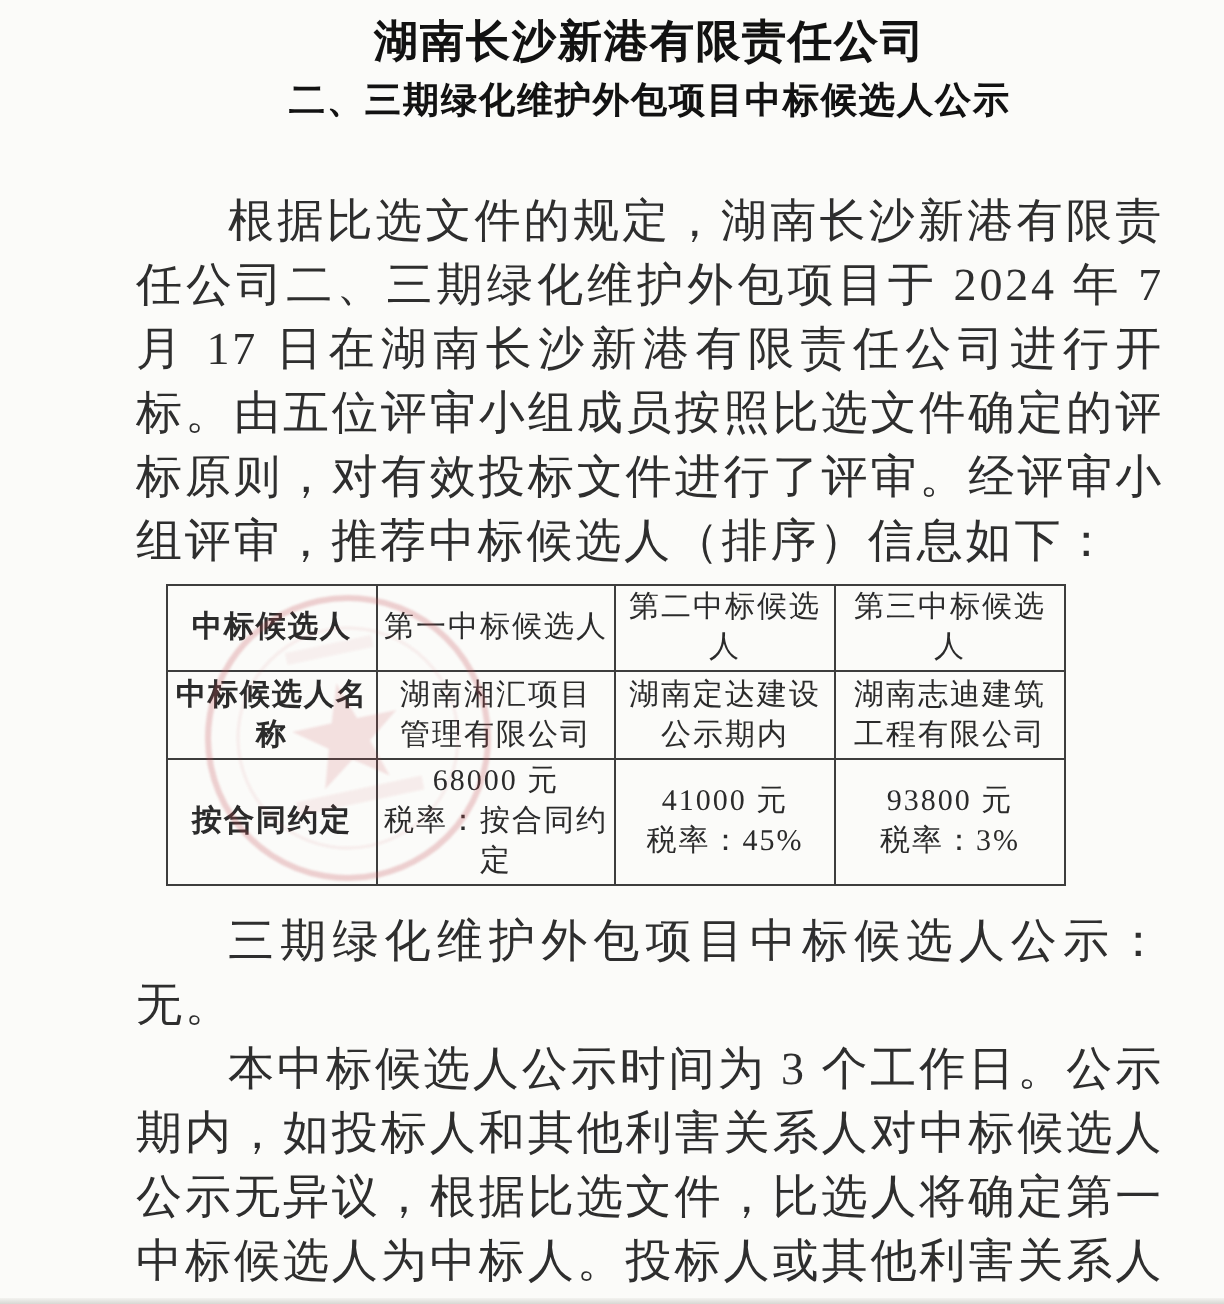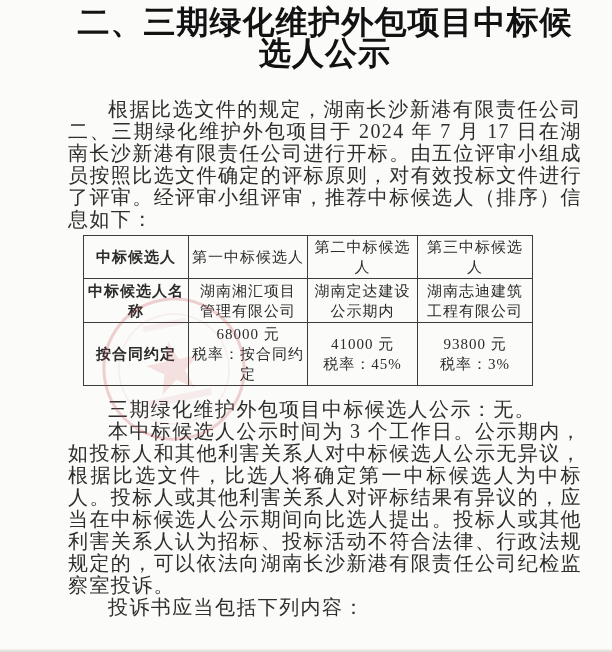--- a/index.html
+++ b/index.html
@@ -27,25 +27,25 @@
   .content {
     padding: 7px 30px 0 68px;
   }
   .title {
     text-align: center;
     font-weight: 700;
     color: #121212;
     margin: 0;
   }
   .title-1 { font-size: 22px; line-height: 28px; letter-spacing: 1px; }
-  .title-2 { font-size: 32px; line-height: 31px; letter-spacing: 1px; }
+  .title-2 { font-size: 18px; line-height: 31px; letter-spacing: 1px; }
   .para {
     margin: 0;
-    font-size: 20px;
-    line-height: 22px;
+    font-size: 23px;
+    line-height: 32px;
     letter-spacing: 1.4px;
     text-align: justify;
     text-indent: 2em;
   }
   .para-intro { margin-top: 29px; }
   .para-rejected { margin-top: 12px; }
   .para-plain { text-align: left; }
   table.bid-table {
     border-collapse: collapse;
     table-layout: fixed;
@@ -78,20 +78,21 @@
     filter: blur(0.6px);
     opacity: 0.85;
   }
 </style>
 </head>
 <body>
 
 <div class="page">
   <div class="content">
 
+    <h1 class="title title-1">湖南长沙新港有限责任公司</h1>
     <h1 class="title title-2">二、三期绿化维护外包项目中标候选人公示</h1>
 
     <p class="para para-intro">根据比选文件的规定，湖南长沙新港有限责任公司二、三期绿化维护外包项目于 2024 年 7 月 17 日在湖南长沙新港有限责任公司进行开标。由五位评审小组成员按照比选文件确定的评标原则，对有效投标文件进行了评审。经评审小组评审，推荐中标候选人（排序）信息如下：</p>
 
     <table class="bid-table">
       <colgroup>
         <col style="width:105px">
           <col style="width:119px">
           <col style="width:110px">
           <col style="width:115px">

